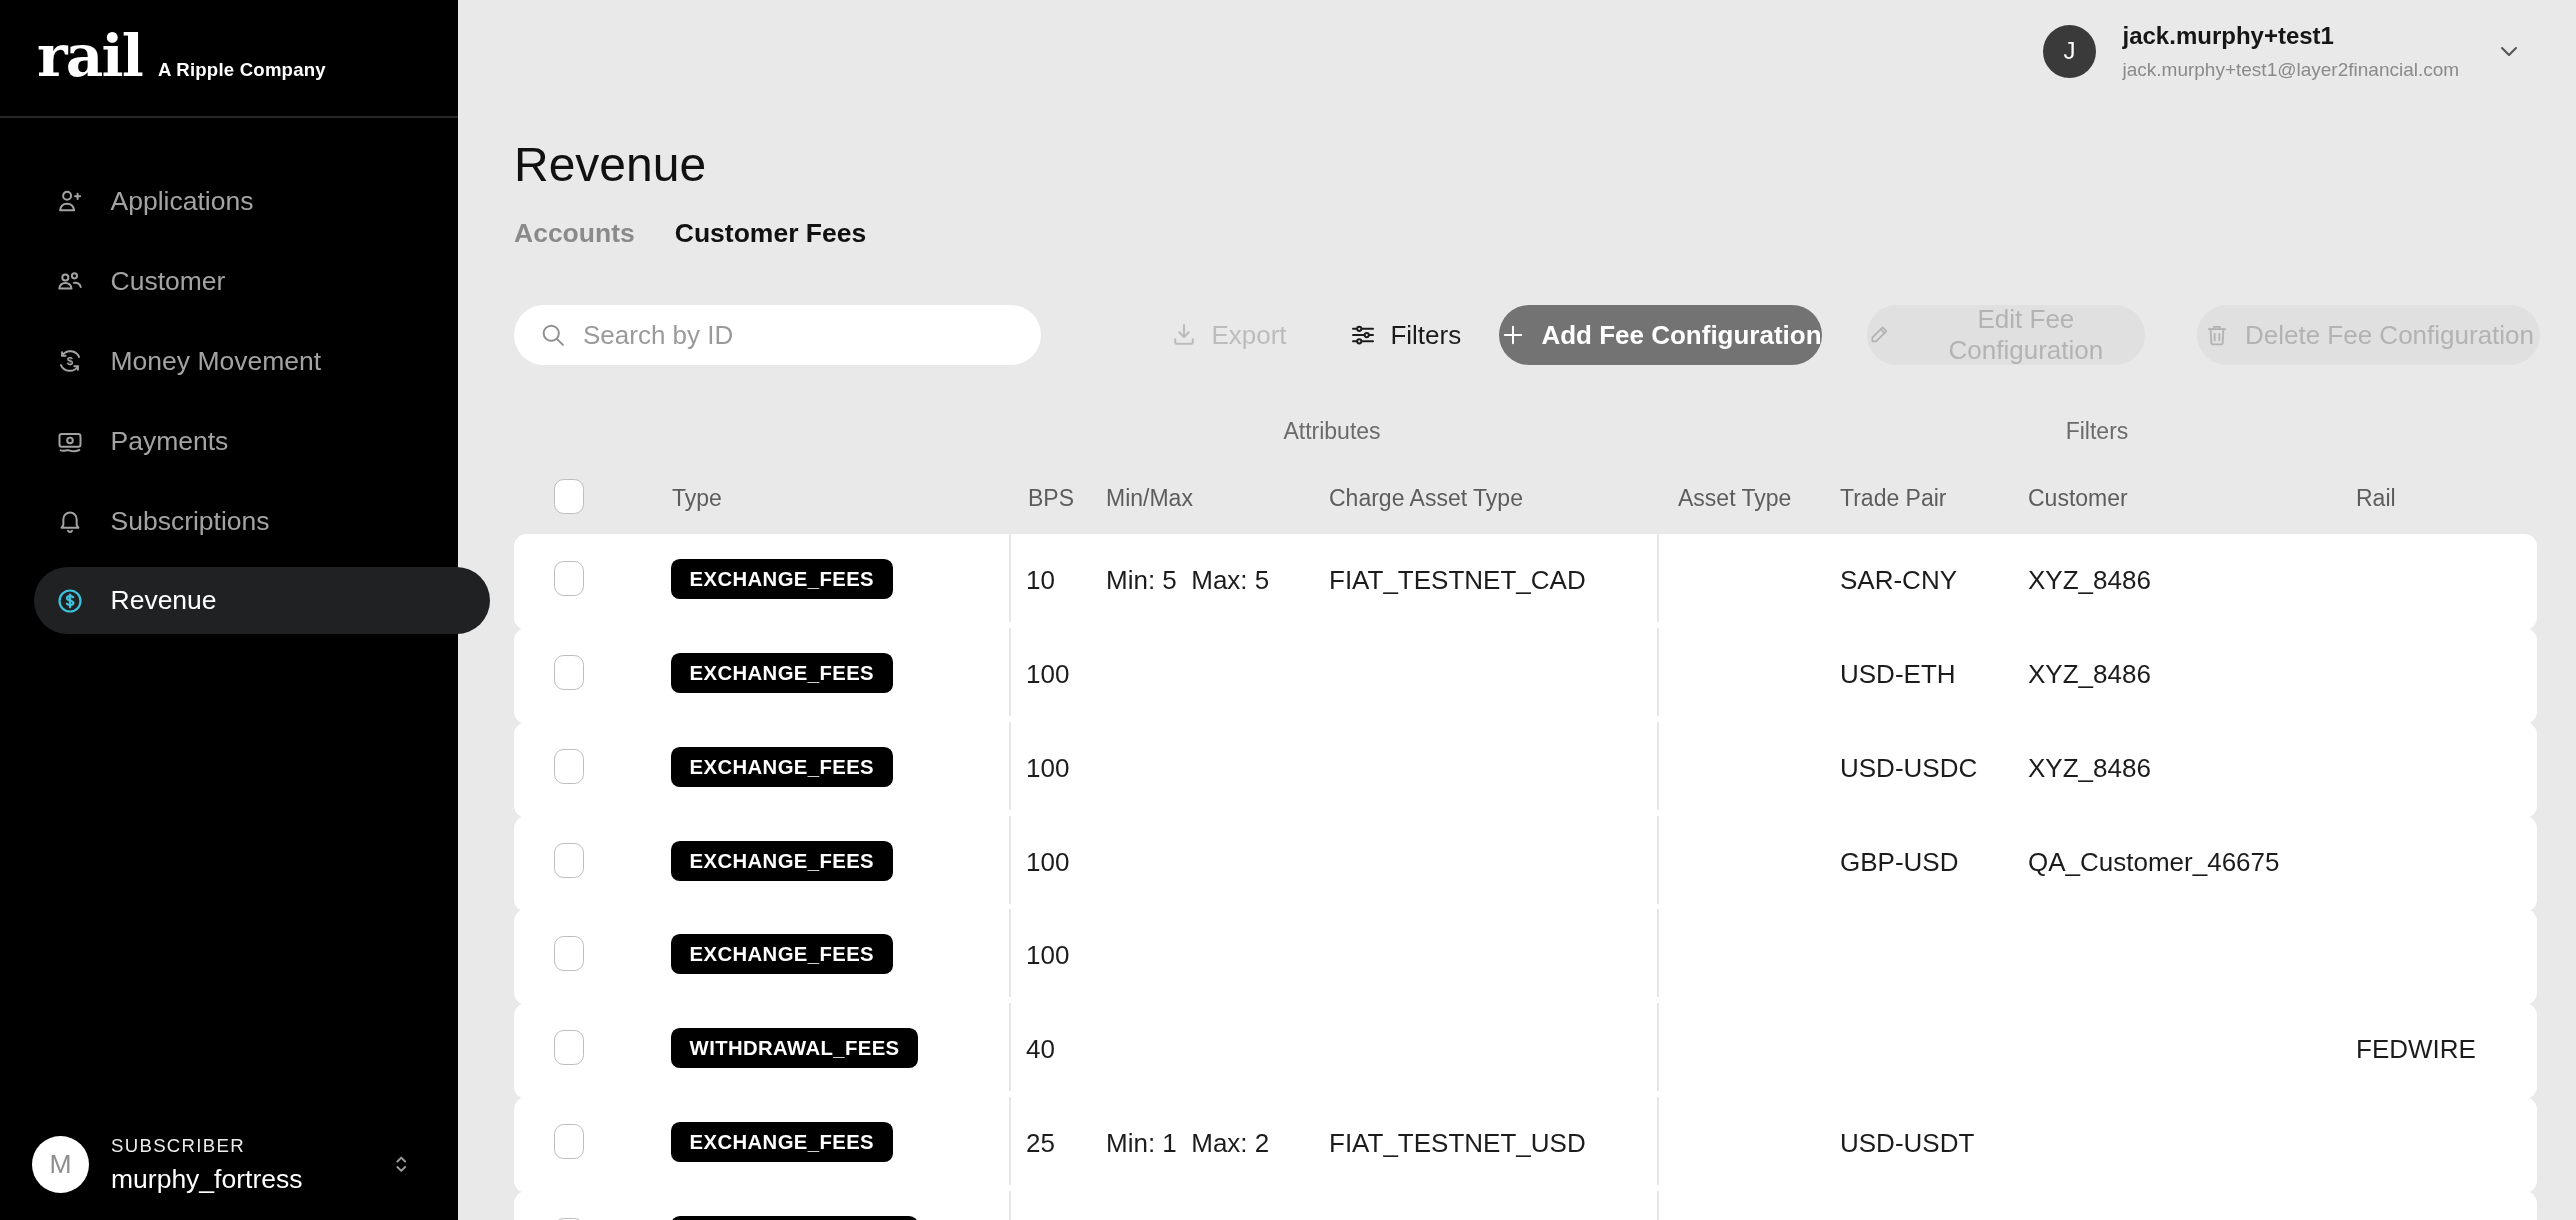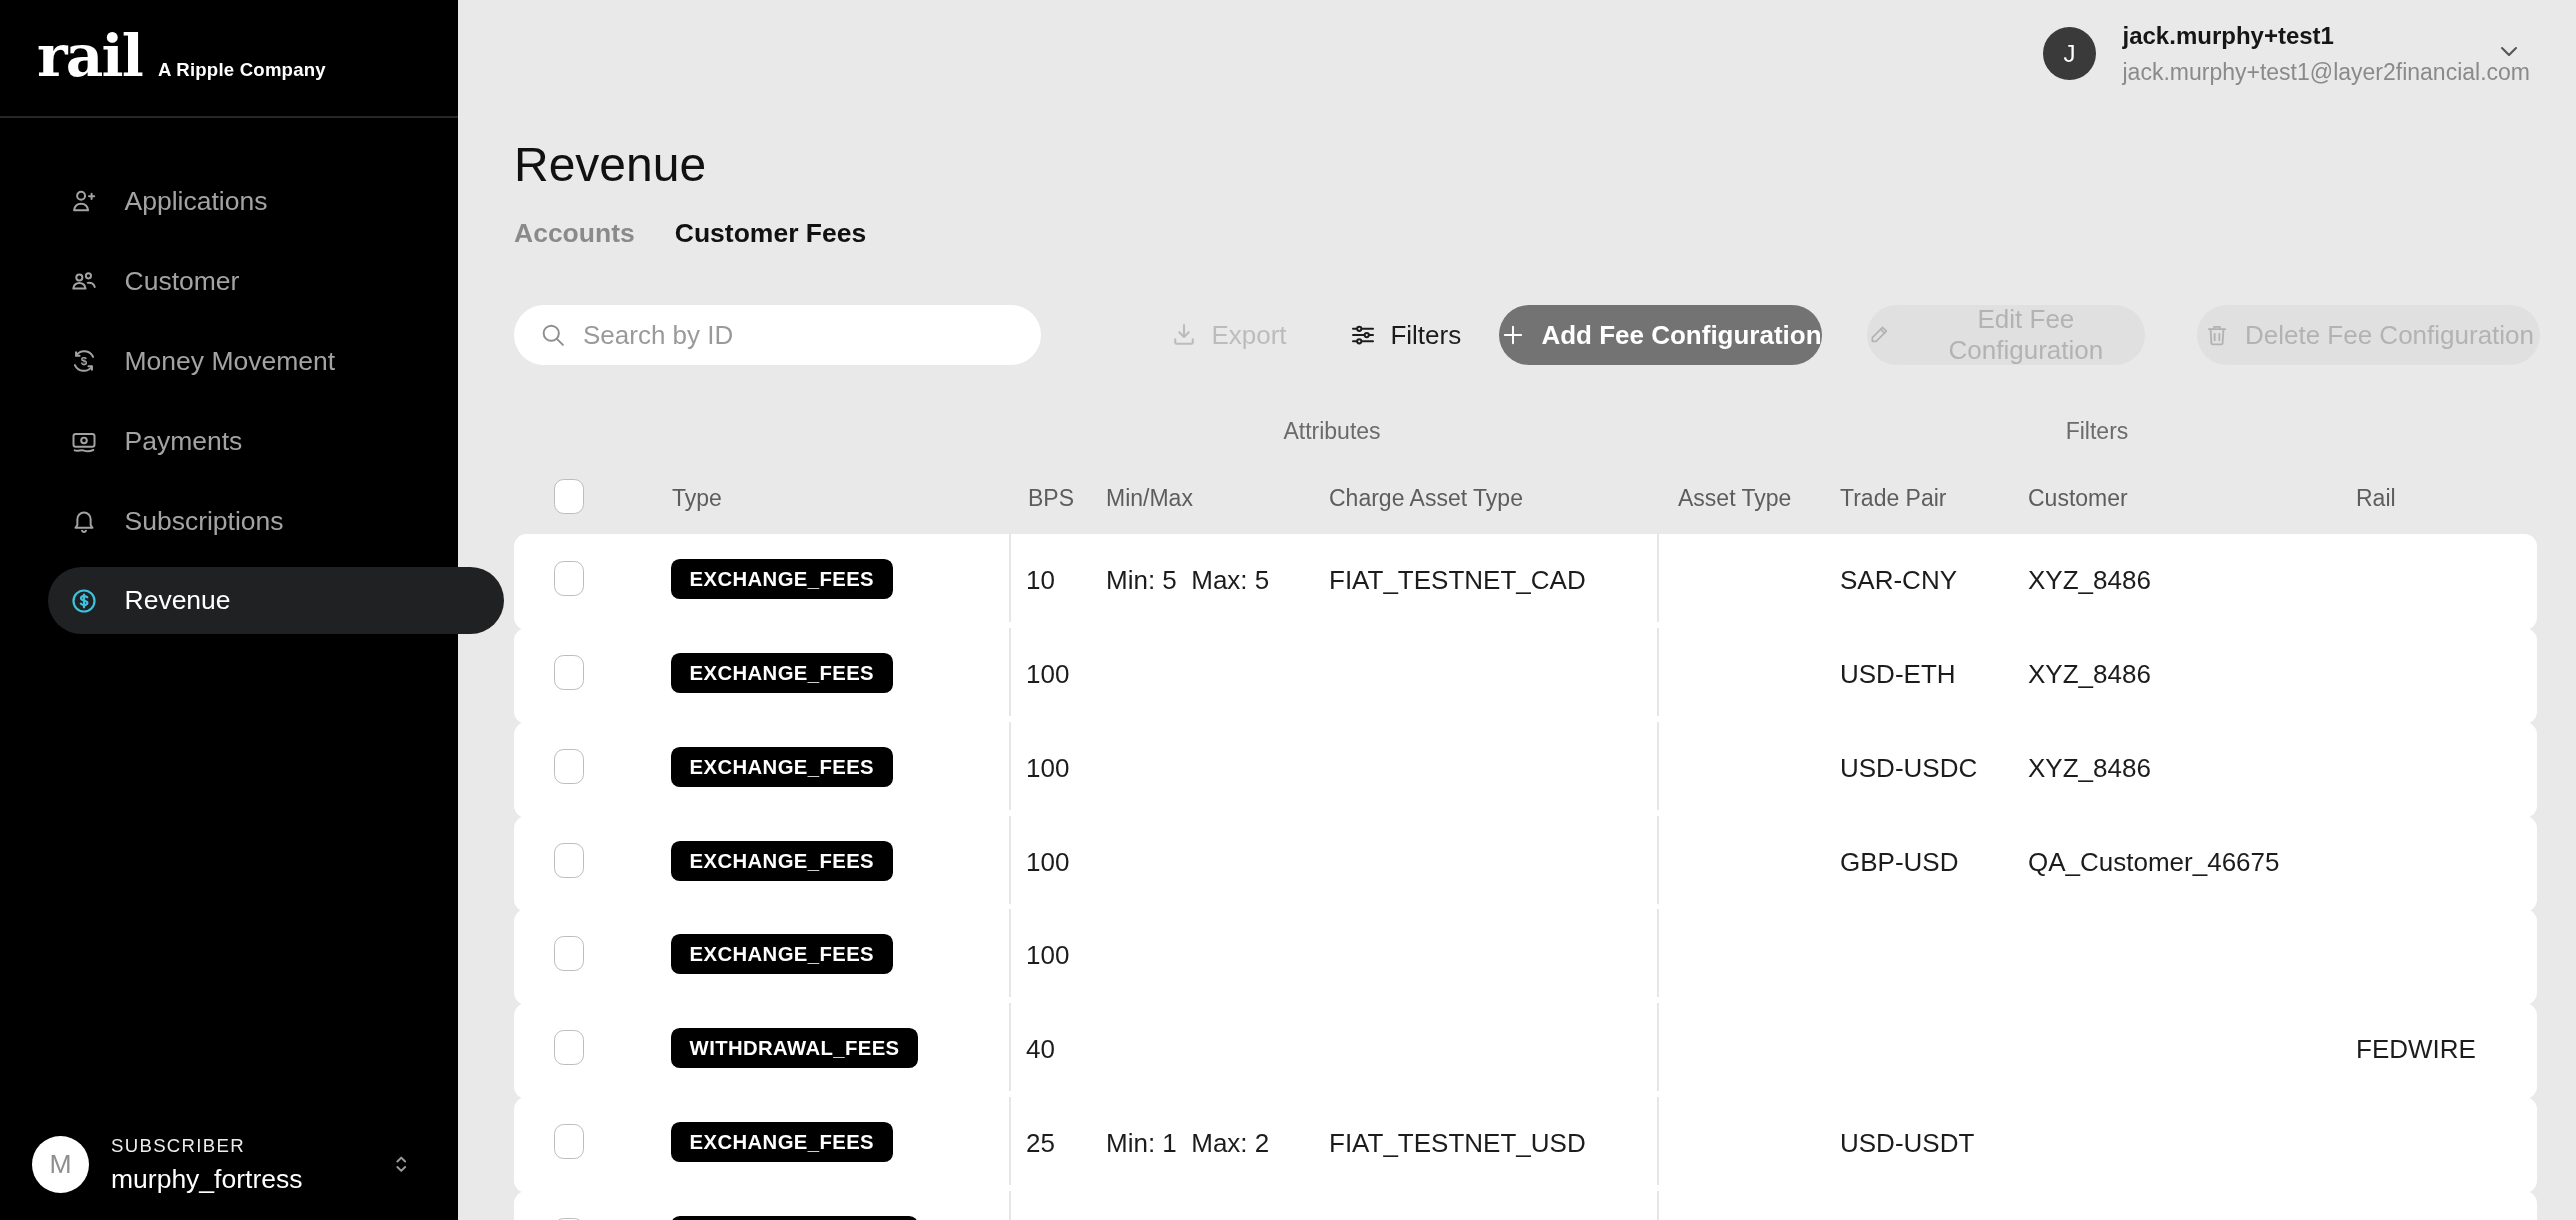--- a/index.html
+++ b/index.html
@@ -5,40 +5,40 @@
   * { margin:0; padding:0; box-sizing:border-box; }
   html,body { width:2576px; height:1221px; overflow:hidden; }
   body { font-family:"Liberation Sans", sans-serif; background:#e9e9e9; position:relative; }
 
   
   .sidebar { position:absolute; left:0; top:0; width:458px; height:1221px; background:#000; color:#a3a3a3; }
   .logo-row { position:absolute; left:37px; top:26.5px; display:flex; align-items:baseline; gap:16px; }
   .logo-word { font-family:"DejaVu Serif", serif; font-weight:700; font-size:58px; color:#fff; letter-spacing:-1.8px; line-height:1; }
   .logo-tag { font-size:18.6px; font-weight:700; color:#fff; letter-spacing:0.2px; }
   .side-divider { position:absolute; left:0; top:116px; width:458px; height:1.8px; background:#262626; }
-  .nav { position:absolute; left:16px; top:161px; width:520px; }
+  .nav { position:absolute; left:2px; top:161px; width:520px; }
   .nav-item { position:relative; height:80px; display:flex; align-items:center; padding-left:54px; cursor:pointer; }
   .nav-item .nicon { width:28px; height:28px; flex:0 0 28px; color:#a3a3a3; }
   .nav-item .nlabel { margin-left:26.5px; font-size:26.5px; color:#a3a3a3; }
   .nav-item.active { background:#1f2123; border-radius:35px; margin:0 32px; padding-left:22px; height:67px; margin-top:6.2px; margin-bottom:6.2px; }
   .nav-item.active .nicon { color:#3ec1dd; }
   .nav-item.active .nlabel { color:#fff; font-weight:400; }
   .subscriber { position:absolute; left:32px; bottom:26.5px; width:395px; display:flex; align-items:center; }
   .sub-avatar { width:57px; height:57px; border-radius:50%; background:#fff; color:#8f8f8f; font-size:26.5px; display:flex; align-items:center; justify-content:center; }
   .sub-texts { margin-left:22px; flex:1; }
   .sub-role { font-size:18.6px; color:#ededed; letter-spacing:1.3px; }
   .sub-name { font-size:26.5px; color:#fff; margin-top:7px; }
   .sub-unfold { width:26.5px; height:26.5px; color:#9a9a9a; margin-right:12.4px; }
 
   
   .userbox { position:absolute; left:2043px; top:22px; display:flex; align-items:center; }
   .user-avatar { width:53px; height:53px; border-radius:50%; background:#3a3a3a; color:#fff; font-size:24px; display:flex; align-items:center; justify-content:center; }
   .user-texts { margin-left:26.5px; }
   .user-name { font-size:24px; font-weight:700; color:#161616; }
-  .user-email { font-size:23px; color:#8a8a8a; margin-top:8.8px; }
+  .user-email { font-size:19px; color:#8a8a8a; margin-top:8.8px; }
   .user-chevron { position:absolute; left:2495px; top:37px; width:28px; height:28px; color:#555; }
 
   
   .page-title { position:absolute; left:514px; top:137px; font-size:48px; font-weight:400; color:#111; }
   .tabs { position:absolute; left:514px; top:218px; display:flex; gap:40px; }
   .tab { font-size:26.5px; font-weight:700; color:#8a8a8a; cursor:pointer; }
   .tab.active { color:#111; }
 
   
   .search-pill { position:absolute; left:514px; top:305px; width:527px; height:60px; background:#fff; border-radius:30px; display:flex; align-items:center; padding-left:25px; }

